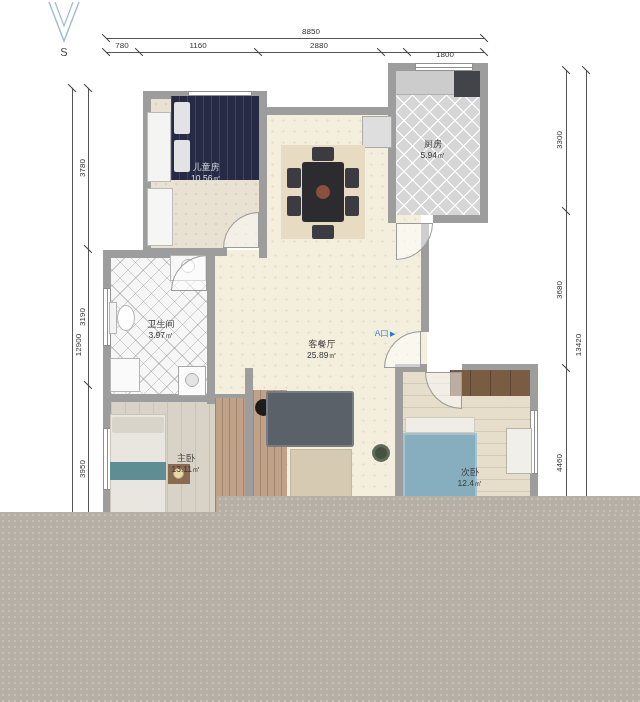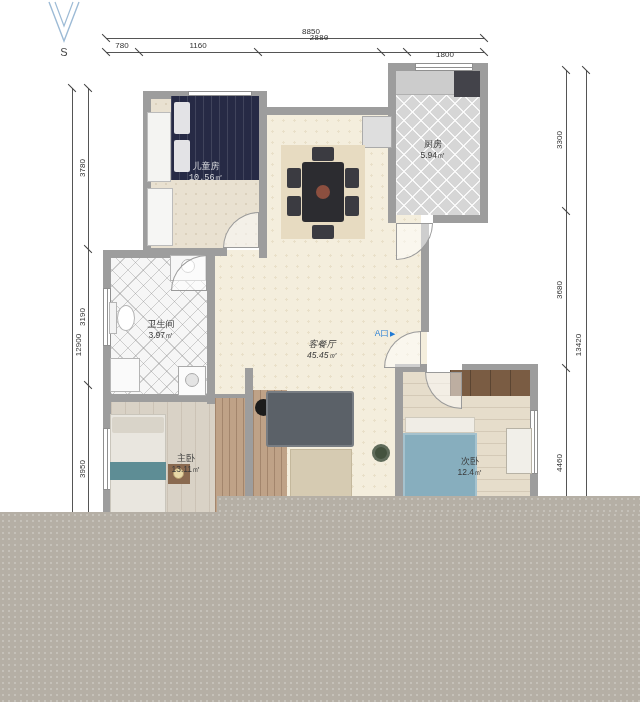--- a/index.html
+++ b/index.html
@@ -37,21 +37,21 @@
   
   .furn{position:absolute;z-index:3;box-sizing:border-box;}
   .sofa{background:#5b6168;border-radius:3px;box-shadow:inset 0 0 0 2px rgba(255,255,255,.18);}
   .navybed{background:#262a45;
      background-image:repeating-linear-gradient(90deg,rgba(255,255,255,.12) 0 1px,transparent 1px 8px);}
   .circle{border-radius:50%;}
   
   .room-label{position:absolute;z-index:5;transform:translate(-50%,-50%);text-align:center;
      color:#3a3a3a;font-size:9px;line-height:11px;white-space:nowrap;}
   .room-label .area{font-size:8.5px;}
-  .room-label.lt{color:#d9dade;font-family:Liberation Mono, monospace;}
+  .room-label.lt{color:#d9dade;}
   .entrance{position:absolute;z-index:5;transform:translate(-50%,-50%);color:#1f7ad4;
      font-size:8.5px;white-space:nowrap;display:flex;align-items:center;gap:1px;}
   .entrance .tri{font-size:7px;}
   
   .dline{position:absolute;background:#555;z-index:6;}
   .tk{position:absolute;width:11px;height:1px;background:#444;z-index:6;
       transform:translate(-50%,-50%) rotate(45deg);}
   .hlab{position:absolute;z-index:6;transform:translate(-50%,-50%);font-size:8px;color:#333;
         white-space:nowrap;}
   .vlab{position:absolute;z-index:6;transform:translate(-50%,-50%) rotate(-90deg);font-size:8px;
@@ -170,29 +170,29 @@
     <div class="area">10.56㎡</div>
   </div>
   <div class="room-label" style="left:433px;top:150px;">
     <div>厨房</div>
     <div class="area">5.94㎡</div>
   </div>
   <div class="room-label" style="left:161px;top:330px;">
     <div>卫生间</div>
     <div class="area">3.97㎡</div>
   </div>
-  <div class="room-label" style="left:322px;top:350px;font-style:italic;">
+  <div class="room-label" style="left:322px;top:350px;">
     <div>客餐厅</div>
-    <div class="area">45.45㎡</div>
+    <div class="area">25.89㎡</div>
   </div>
   <div class="room-label" style="left:186px;top:464px;">
     <div>主卧</div>
     <div class="area">13.11㎡</div>
   </div>
-  <div class="room-label" style="left:470px;top:467px;">
+  <div class="room-label" style="left:470px;top:478px;">
     <div>次卧</div>
     <div class="area">12.4㎡</div>
   </div>
 
   <div class="entrance" style="left:385px;top:334px;">
     <span>A口</span>
     <span class="tri">▶</span>
   </div>
 
   <div class="dline" style="left:106px;top:38px;width:378px;height:1px;"></div>
@@ -201,21 +201,21 @@
   <div class="tk" style="left:484px;top:38px;"></div>
   <div class="tk" style="left:106px;top:52px;"></div>
   <div class="tk" style="left:139px;top:52px;"></div>
   <div class="tk" style="left:258px;top:52px;"></div>
   <div class="tk" style="left:381px;top:52px;"></div>
   <div class="tk" style="left:407px;top:52px;"></div>
   <div class="tk" style="left:484px;top:52px;"></div>
   <div class="hlab" style="left:295px;top:31px;padding-left:32px;">8850</div>
   <div class="hlab" style="left:122px;top:45px;">780</div>
   <div class="hlab" style="left:198px;top:45px;">1160</div>
-  <div class="hlab" style="left:319px;top:37px;font-family:Liberation Mono, monospace;">2880</div>
+  <div class="hlab" style="left:319px;top:45px;">2880</div>
   <div class="hlab" style="left:445px;top:54px;">1800</div>
 
   <div class="dline" style="left:72px;top:88px;width:1px;height:549px;"></div>
   <div class="dline" style="left:88px;top:88px;width:1px;height:466px;"></div>
   <div class="tk" style="left:72px;top:88px;"></div>
   <div class="tk" style="left:88px;top:88px;"></div>
   <div class="tk" style="left:88px;top:249px;"></div>
   <div class="tk" style="left:88px;top:385px;"></div>
   <div class="vlab" style="left:78px;top:345px;">12900</div>
   <div class="vlab" style="left:82px;top:168px;">3780</div>

